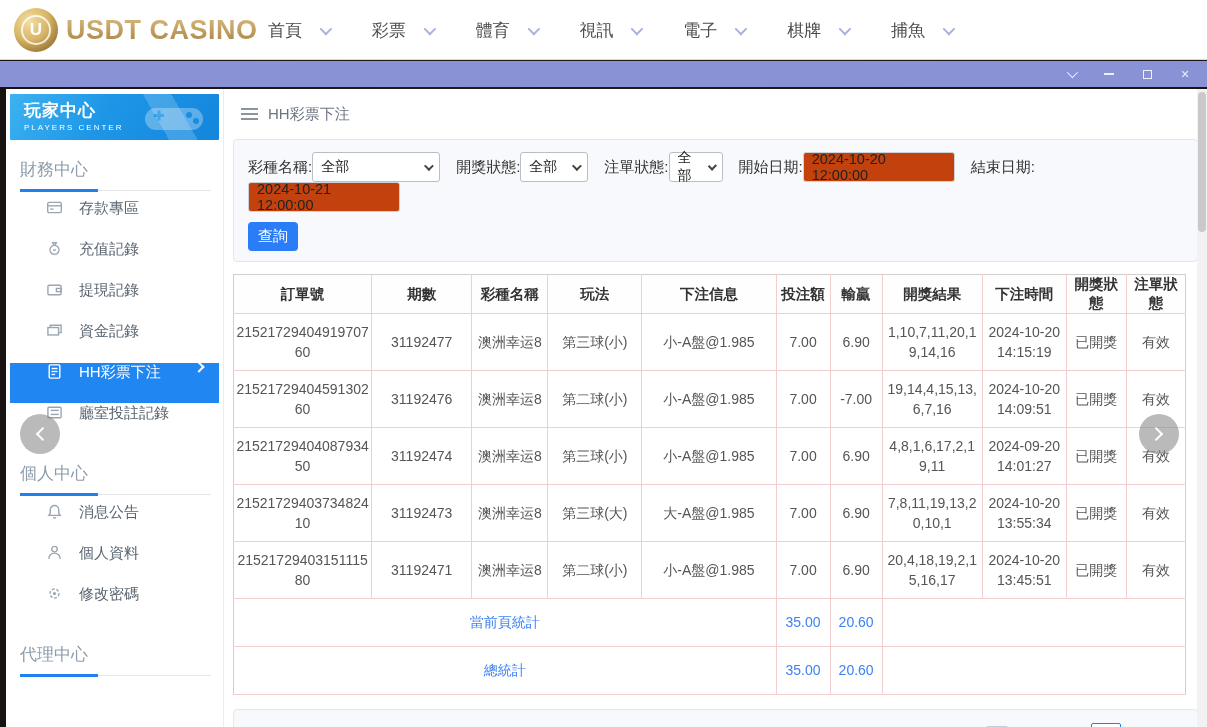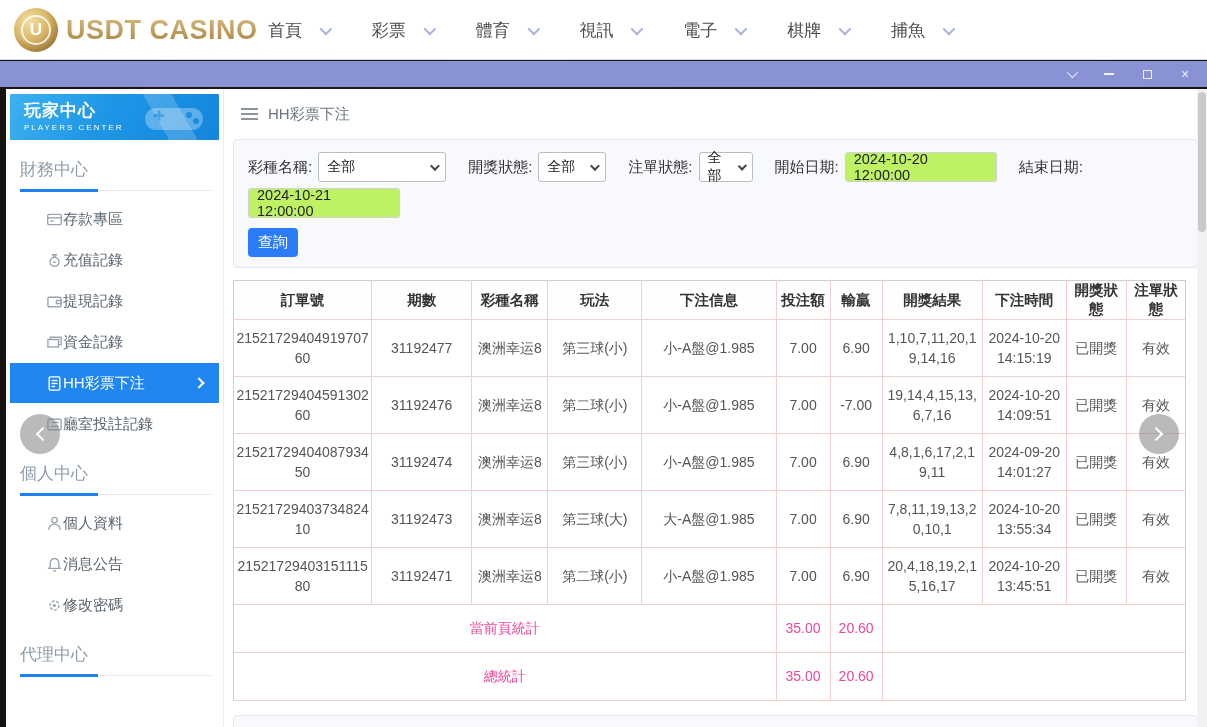--- a/index.html
+++ b/index.html
@@ -49,57 +49,57 @@
     color:#fff; padding:5px 0 0 14px; }
   .side-header::after { content:""; position:absolute; right:-20px; top:-30px; width:120px; height:120px;
     background:linear-gradient(60deg, rgba(255,255,255,0) 40%, rgba(255,255,255,.18) 40%, rgba(255,255,255,.18) 55%, rgba(255,255,255,0) 55%); }
   .side-title { font-size:17px; font-weight:bold; letter-spacing:1px; }
   .side-sub { font-size:8px; letter-spacing:2px; margin-top:1px; }
   .pad-deco { position:absolute; right:8px; top:6px; opacity:.3; }
   .side-section-header { margin:18px 8px 0 10px; font-size:17px; color:#8d9cab;
     padding-bottom:9px; position:relative; border-bottom:1px solid #e4e8ec; }
   .side-section-header::after { content:""; position:absolute; left:0; bottom:-2px;
     width:78px; height:3px; background:#2080f0; }
-  .side-item { height:40px; display:flex; align-items:center; 
+  .side-item { height:40px; display:flex; align-items:flex-start; gap:16px;
     padding-left:36px; font-size:15px; color:#5a6570; cursor:pointer; position:relative; margin-top:1px; }
   .side-item .ic { width:17px; height:17px; color:#9aa5b1; display:flex; align-items:center; justify-content:center; }
   .side-item.active { background:#2086f2; color:#fff; }
   .side-item.active .ic { color:#fff; }
   .chev-right { position:absolute; right:16px; width:8px; height:8px;
     border-right:2px solid #fff; border-top:2px solid #fff; transform:rotate(45deg); }
   
   .main { flex:1; padding:0 9px; position:relative; background:#fff; }
   .page-title-row { height:50px; display:flex; align-items:center; gap:10px; padding-left:8px; }
   .hamburger { width:17px; display:flex; flex-direction:column; gap:3px; cursor:pointer; }
   .hamburger i { display:block; height:2px; background:#8a949e; }
   .page-title { font-size:15px; color:#6b7480; }
   .filter-panel { border:1px solid #e2e6ed; background:#f7f9fc; border-radius:4px;
     padding:12px 14px 10px 14px; }
-  .filter-row { display:flex; align-items:center; flex-wrap:wrap; gap:6px; }
+  .filter-row { display:flex; align-items:center; flex-wrap:wrap; }
   .f-label { font-size:15px; color:#333; margin-left:16px; }
   .sel { background:#fff; border:1px solid #b9bdc4; border-radius:3px; height:30px;
     display:flex; align-items:center; justify-content:space-between; padding:0 8px; cursor:pointer; }
   .sel .val { font-size:14px; color:#222; }
   .sel .caret { width:7px; height:7px; border-right:2px solid #444; border-bottom:2px solid #444;
     transform:rotate(45deg) translateY(-2px); margin-left:8px; }
   .sel.w-lg { width:128px; } .sel.w-md { width:68px; } .sel.w-sm { width:54px; }
-  .dateinput { background:#bef264; border:1px solid #cfd3d9; border-radius:3px; height:30px; width:152px;
+  .dateinput { background:#c2410c; border:1px solid #cfd3d9; border-radius:3px; height:30px; width:152px;
     display:flex; align-items:center; padding:0 8px; font-size:14.5px; color:#222; cursor:text; }
   .btn-query { margin-top:10px; background:#2b7cf7; color:#fff; border:none; border-radius:4px;
     width:50px; height:29px; font-size:15px; cursor:pointer; display:block; }
   
   table.bets { border-collapse:collapse; margin-top:12px; width:953px; table-layout:fixed;
     border:1px solid #cfcfcf; background:#fff; }
   table.bets th { height:37px; font-size:14.5px; font-weight:bold; color:#333;
     border:1px solid #f2cece; border-top:none; background:#fefefe; padding:0 2px; }
   table.bets td { height:57px; font-size:14px; color:#555; text-align:center;
     border:1px solid #f2cece; word-break:break-all; line-height:1.45; padding:0 2px; }
   table.bets th:first-child, table.bets td:first-child { border-left:none; }
   table.bets th:last-child, table.bets td:last-child { border-right:none; }
-  table.bets tr.summary td { height:48px; color:#ec4899; }
+  table.bets tr.summary td { height:48px; color:#3b82f6; }
   
   .pagebar { border:1px solid #e2e6ed; background:#f7f9fc; border-radius:4px; margin-top:14px;
     height:52px; display:flex; align-items:center; justify-content:space-between; padding:0 16px; }
   .perpage { font-size:14px; color:#333; }
   .pager { display:flex; align-items:center; gap:9px; font-size:14px; }
   .pager .plain { color:#333; }
   .pager a { color:#2080f0; text-decoration:none; cursor:pointer; }
   .pager .current { background:#c7ccda; color:#2080f0; padding:1px 3px; border-radius:2px; }
   .page-input { width:30px; height:24px; border:1px solid #2080f0; border-radius:2px; background:#fff; }
   
@@ -245,34 +245,34 @@
               </svg>
             </span>
             <span>廳室投註記錄</span>
           </div>
         </div>
         <div class="side-section-header">個人中心</div>
         <div style="margin-top: 8px;">
           <div class="side-item">
             <span class="ic">
               <svg width="17" height="17" viewBox="0 0 16 16" fill="none" stroke="currentColor" stroke-width="1.3">
+                <path d="M8 2.3a4 4 0 0 1 4 4v3.4l1.4 2H2.6L4 9.7V6.3a4 4 0 0 1 4-4z"></path>
+                <line x1="6.6" y1="14" x2="9.4" y2="14"></line>
+              </svg>
+            </span>
+            <span>消息公告</span>
+          </div>
+          <div class="side-item">
+            <span class="ic">
+              <svg width="17" height="17" viewBox="0 0 16 16" fill="none" stroke="currentColor" stroke-width="1.3">
                 <circle cx="8" cy="4.8" r="2.6"></circle>
                 <path d="M2.6 14a5.4 5.4 0 0 1 10.8 0"></path>
               </svg>
             </span>
             <span>個人資料</span>
-          </div>
-          <div class="side-item">
-            <span class="ic">
-              <svg width="17" height="17" viewBox="0 0 16 16" fill="none" stroke="currentColor" stroke-width="1.3">
-                <path d="M8 2.3a4 4 0 0 1 4 4v3.4l1.4 2H2.6L4 9.7V6.3a4 4 0 0 1 4-4z"></path>
-                <line x1="6.6" y1="14" x2="9.4" y2="14"></line>
-              </svg>
-            </span>
-            <span>消息公告</span>
           </div>
           <div class="side-item">
             <span class="ic">
               <svg width="17" height="17" viewBox="0 0 16 16" fill="none" stroke="currentColor" stroke-width="1.3">
                 <circle cx="8" cy="8" r="4.2" stroke-dasharray="2.6 1.6"></circle>
                 <circle cx="8" cy="8" r="1.5" fill="currentColor" stroke="none"></circle>
               </svg>
             </span>
             <span>修改密碼</span>
           </div>

